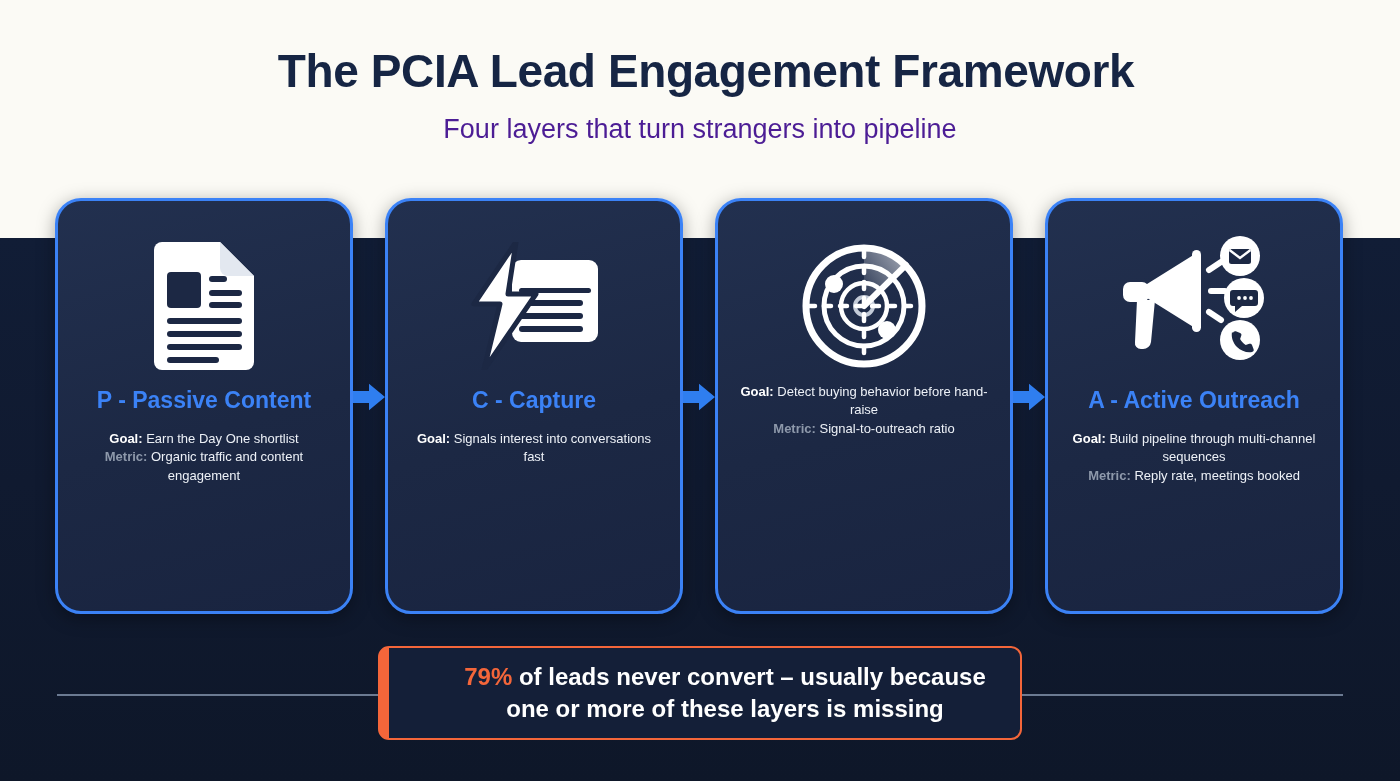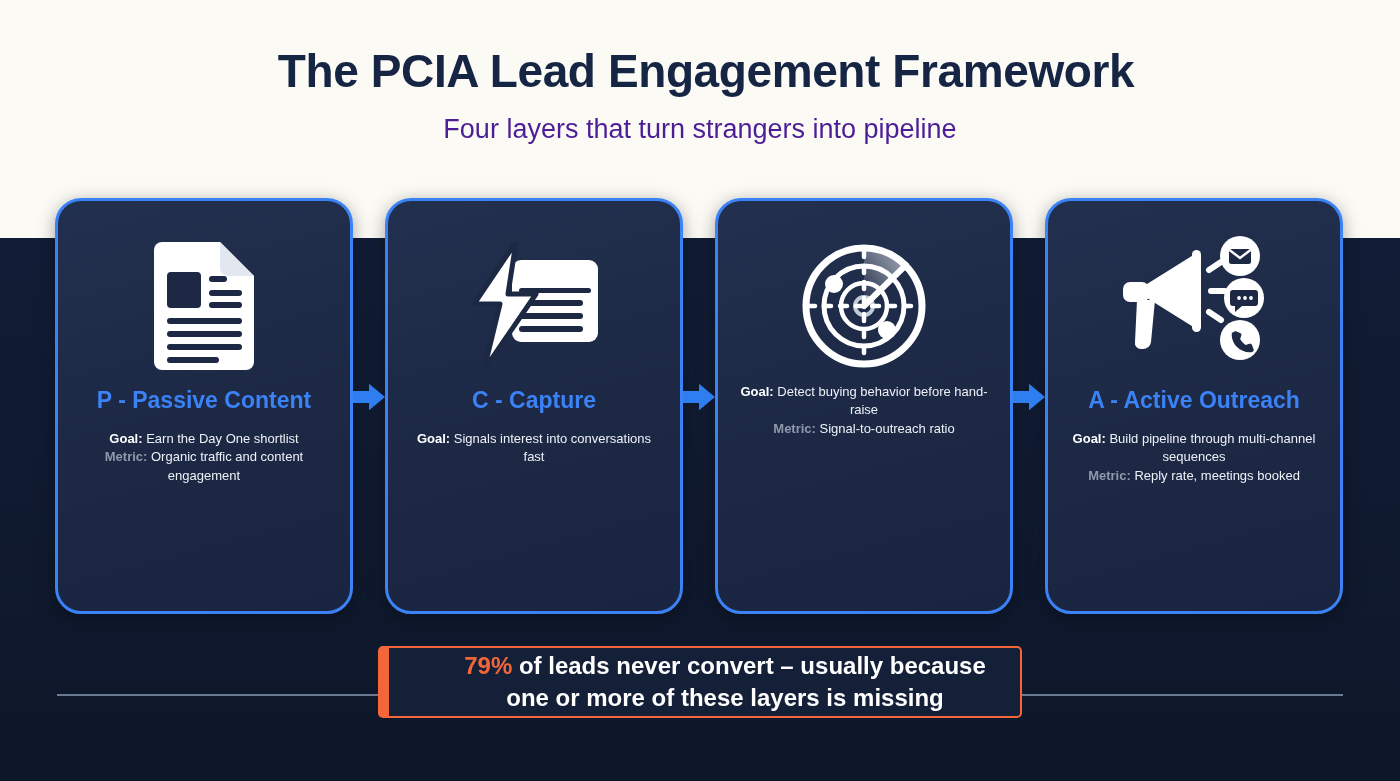--- a/index.html
+++ b/index.html
@@ -76,25 +76,25 @@
 
   
   #divider {
     position:absolute; left:57px; top:694px; width:1286px; height:2px;
     background:#6b7a92;
     z-index:1;
   }
   
   #callout {
     position:absolute; left:378px; top:646px;
-    width:644px; height:72px;
+    width:644px; height:94px;
     background:#141f38;
     border:2.5px solid #f4663a;
     border-left:11px solid #f4663a;
-    border-radius:5px;
+    border-radius:11px;
     display:flex; align-items:center; justify-content:center;
     z-index:4;
     padding-left:41px;
   }
   #callout-text {
     font-size:24px; font-weight:bold; line-height:1.32;
     color:#ffffff; text-align:center; padding:0 18px;
   }
   #callout-stat { color:#f4663a; }
 </style>

